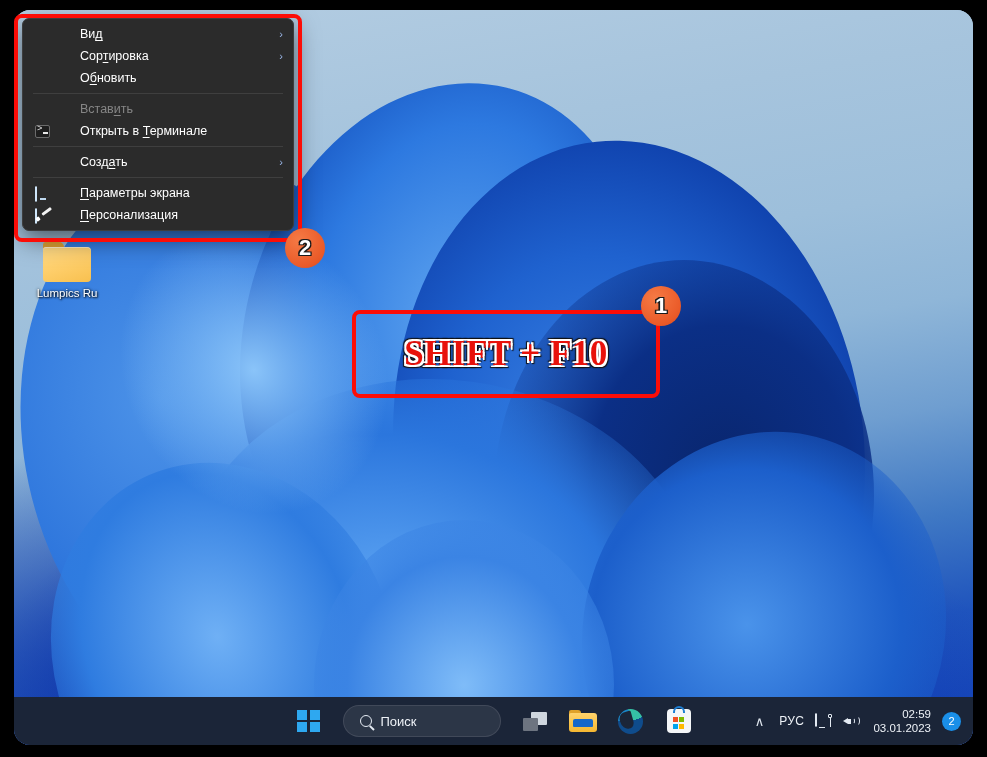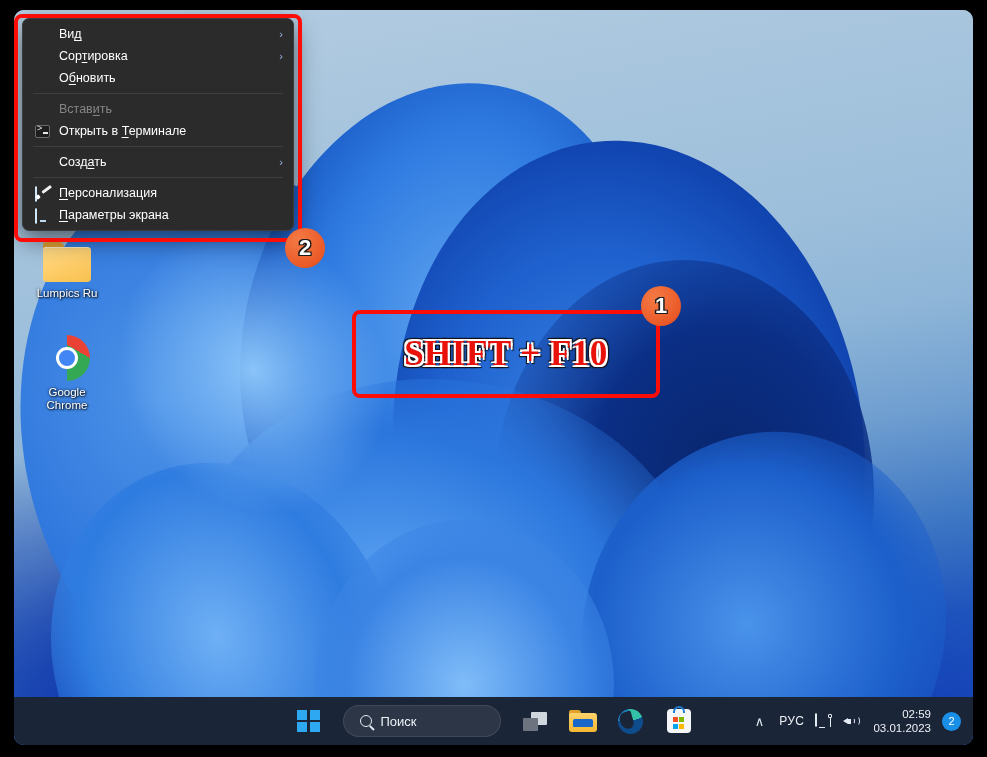--- a/index.html
+++ b/index.html
@@ -14,21 +14,21 @@
     position: relative;
     width: 987px; height: 757px;
     background: #000;
   }
 
   
   #desktop {
     position: absolute;
     left: 14px; top: 10px;
     width: 959px; height: 735px;
-    border-radius: 10px;
+    border-radius: 16px;
     overflow: hidden;
     background: #9fbdd8;
   }
 
   
   .wall-base {
     position: absolute; inset: 0;
     background:
       radial-gradient(ellipse 70% 55% at 18% 92%, #0a2fa8 0%, rgba(10,47,168,0) 62%),
       radial-gradient(ellipse 80% 60% at 50% 100%, #0b35b8 0%, rgba(11,53,184,0) 70%),
@@ -105,20 +105,21 @@
     z-index: 20;
   }
   .mi {
     position: relative;
     display: flex;
     align-items: center;
     height: 22px;
     padding: 0 10px 0 12px;
     cursor: default;
     white-space: nowrap;
+    gap: 21px;
   }
   .mi .ico { width: 24px; flex: 0 0 24px; display: flex; align-items: center; }
   .mi .lbl { flex: 1 1 auto; }
   .mi.disabled .lbl { color: #868686; }
   .mi .chev { color: #9ab6e8; font-size: 11px; margin-left: auto; padding-left: 10px; }
   .sep { height: 1px; background: #3f3f3f; margin: 4px 10px; }
   u { text-decoration: underline; text-underline-offset: 2px; }
 
   
   .ico-term {
@@ -380,30 +381,20 @@
     </div>
 
     <div class="desk-icon" style="left:10px; top:232px;">
       <span class="glyph folder">
         <span class="tab"></span>
           <span class="body"></span>
       </span>
       <span>Lumpics Ru</span>
     </div>
 
-    <div class="desk-icon" style="left:10px; top:325px;">
-      <span class="glyph chrome">
-        <span class="q red"></span>
-          <span class="q yellow"></span>
-          <span class="q green"></span>
-        <span class="core"></span>
-      </span>
-      <span>Google</span><br>
-      <span>Chrome</span>
-    </div>
 
     <div id="taskbar">
       <div id="tb-center">
 
         <div class="tb-btn">
           <span class="win-logo">
             <i></i>
               <i></i>
               <i></i>
               <i></i>
@@ -507,31 +498,31 @@
     <div class="mi">
       <span class="ico"></span>
       <span class="lbl">Созд<u>а</u>ть</span>
       <span class="chev">›</span>
     </div>
 
     <div class="sep"></div>
 
     <div class="mi">
       <span class="ico">
+        <span class="ico-mon"><span class="scr"></span><span class="stand"></span></span>
+      </span>
+      <span class="lbl"><u>П</u>араметры экрана</span>
+    </div>
+
+    <div class="mi">
+      <span class="ico">
         <span class="ico-pers"><span class="scr"></span><span class="brush"></span><span class="tip"></span></span>
       </span>
       <span class="lbl"><u>П</u>ерсонализация</span>
     </div>
-
-    <div class="mi">
-      <span class="ico">
-        <span class="ico-mon"><span class="scr"></span><span class="stand"></span></span>
-      </span>
-      <span class="lbl"><u>П</u>араметры экрана</span>
-    </div>
   </div>
 
   <div class="anno-rect" id="anno-menu"></div>
   <div class="anno-rect" id="anno-hotkey"></div>
 
   <div id="hotkey-text">SHIFT + F10</div>
 
   <div class="anno-badge" id="badge1">1</div>
   <div class="anno-badge" id="badge2">2</div>
 

